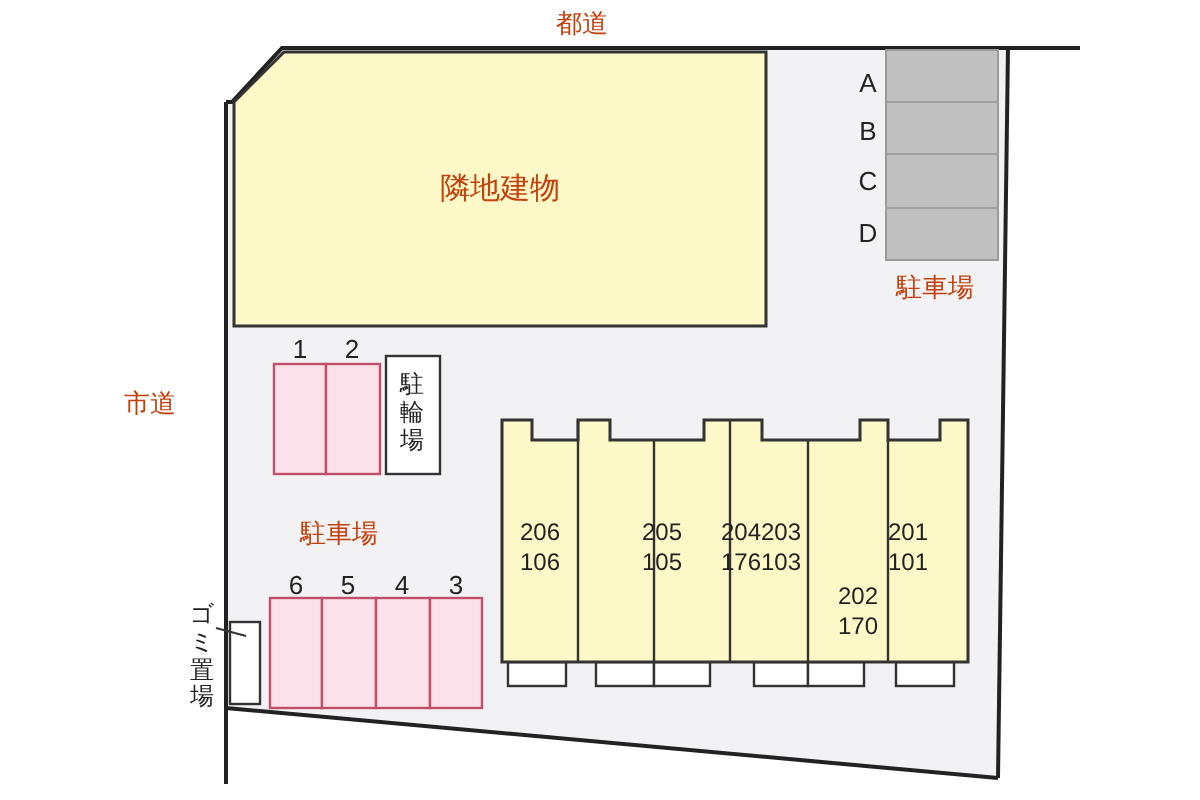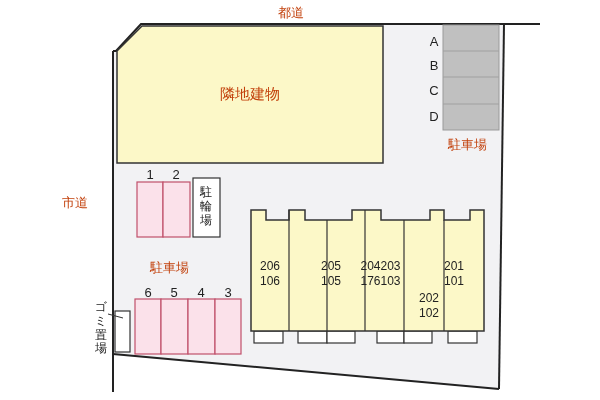--- a/index.html
+++ b/index.html
@@ -101,19 +101,19 @@
   <div class="unit-lbl" style="left:344px; top:259px; width:53px;">
     <div>204</div>
     <div>176</div>
   </div>
   <div class="unit-lbl" style="left:365px; top:259px; width:51px;">
     <div>203</div>
     <div>103</div>
   </div>
   <div class="unit-lbl" style="left:404px; top:259px; width:50px;margin-top:32px;">
     <div>202</div>
-    <div>102</div>
+    <div>170</div>
   </div>
   <div class="unit-lbl" style="left:444px; top:259px; width:16px;">
     <div>201</div>
     <div>101</div>
   </div>
 </div>
 
 </body></html>

